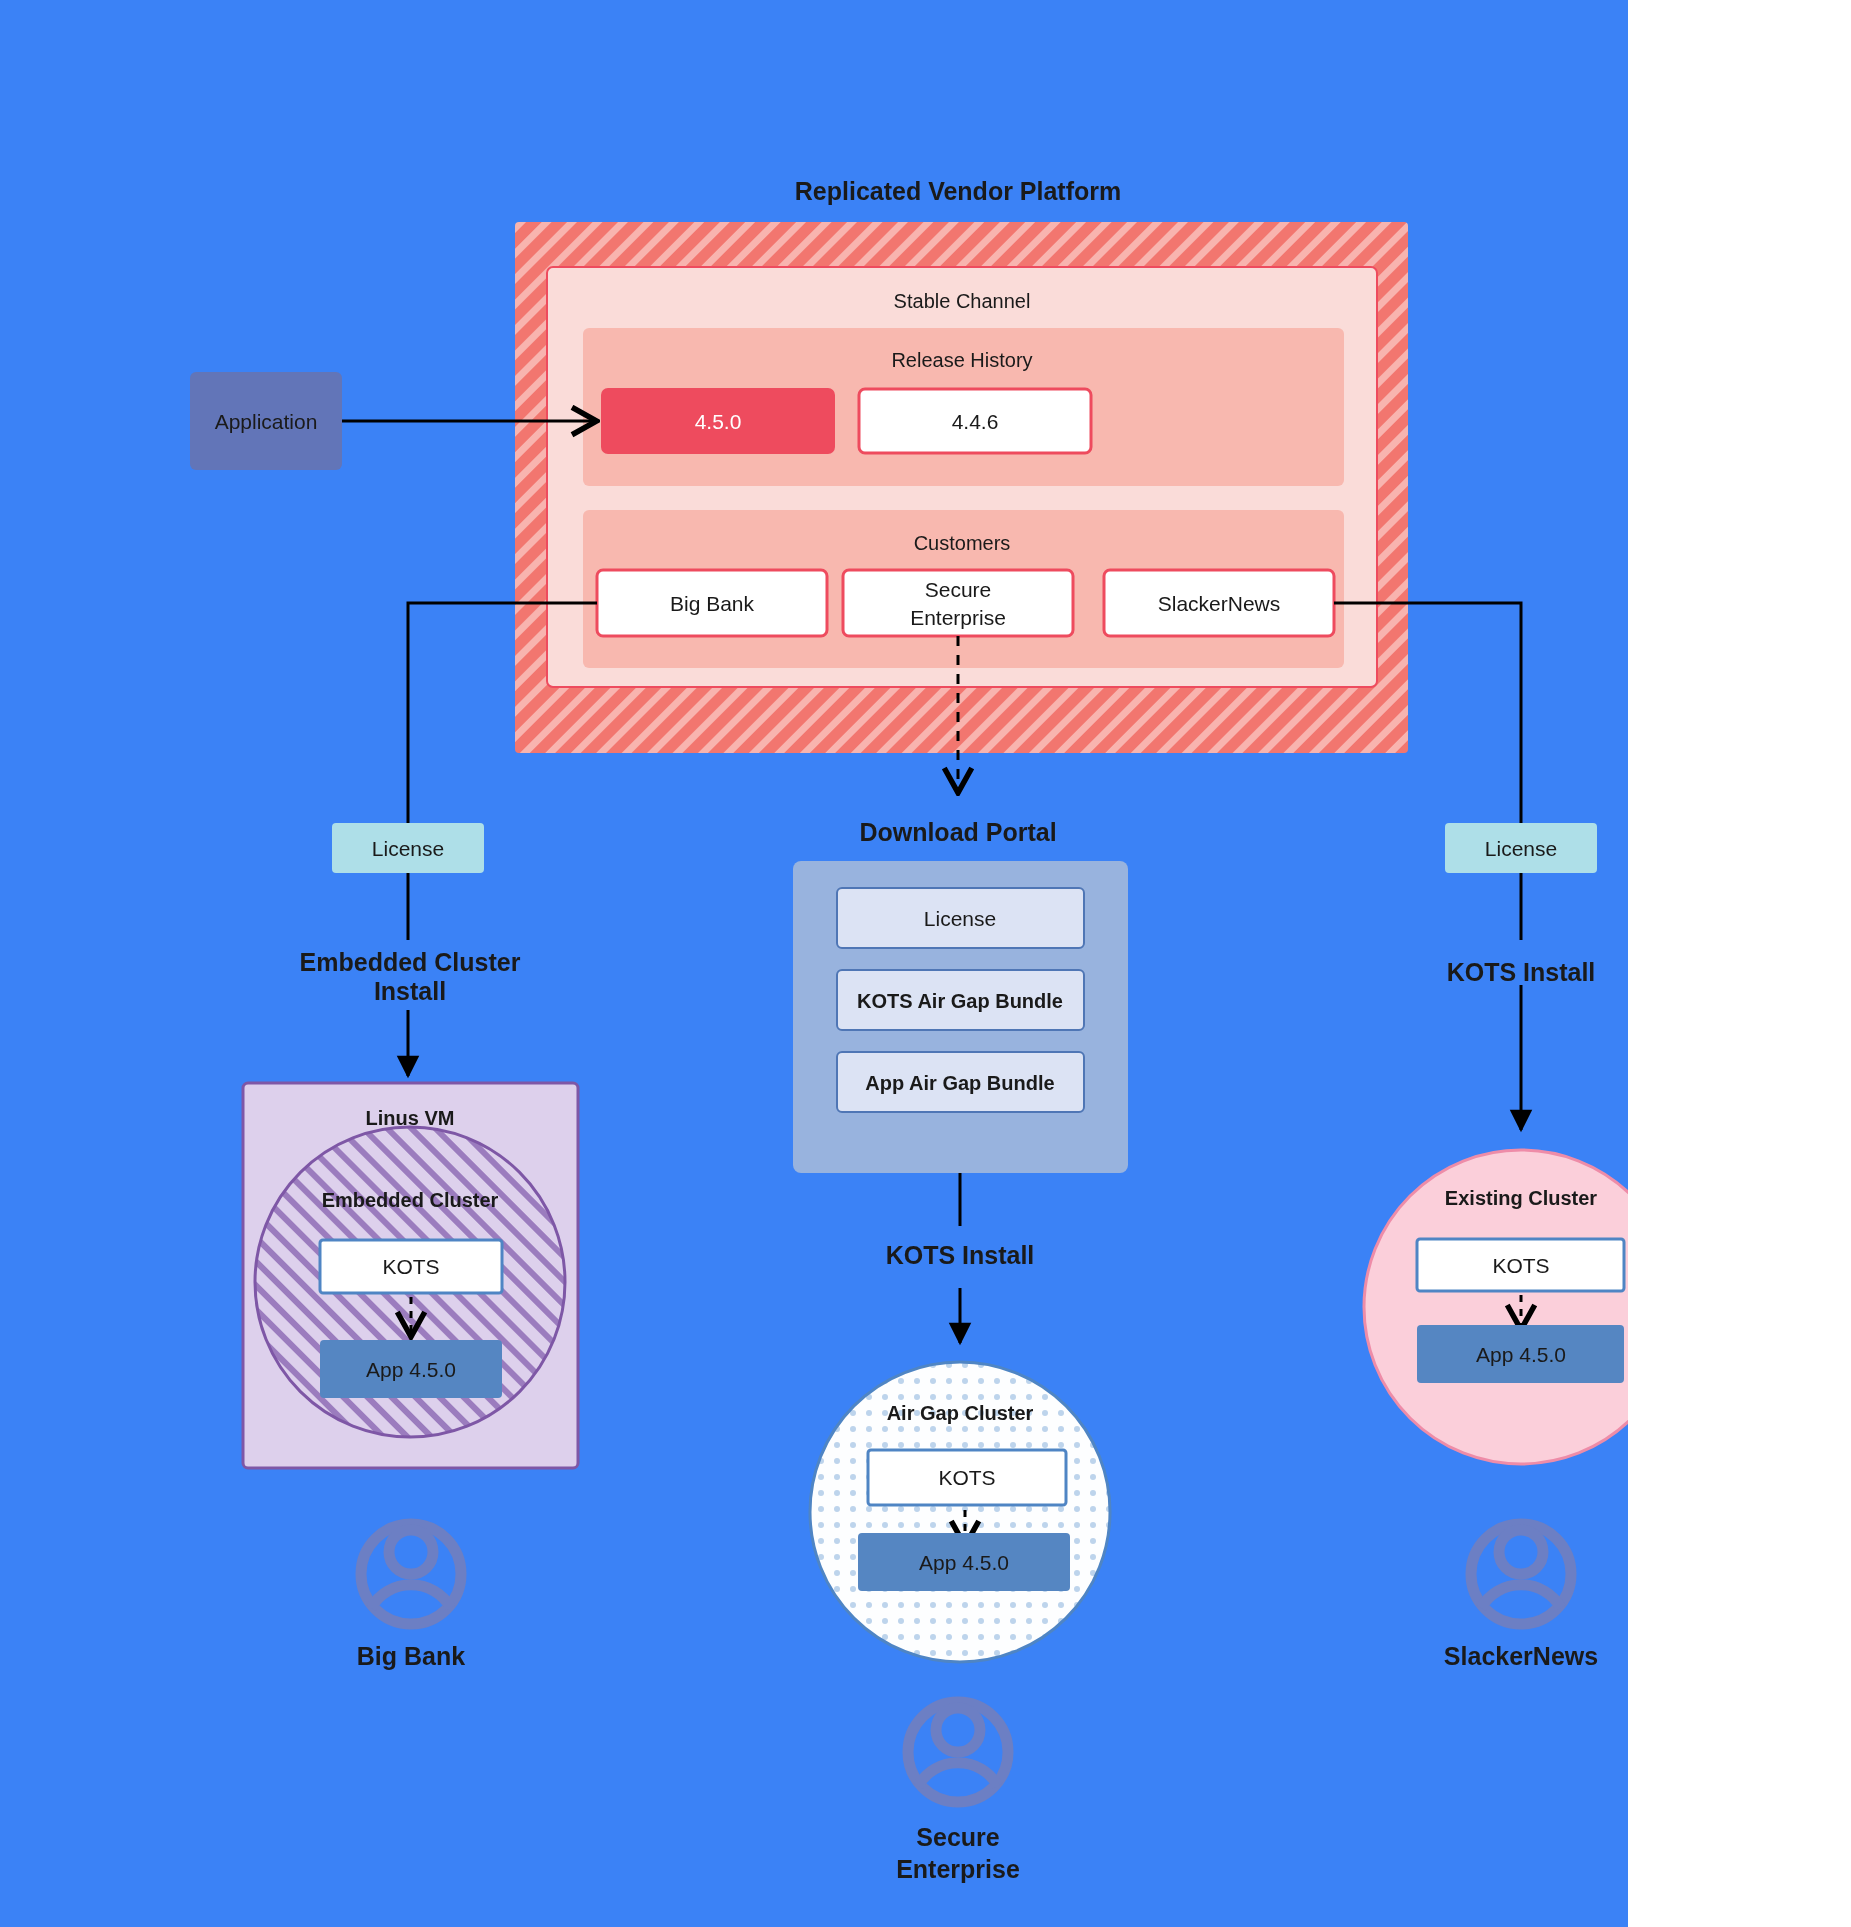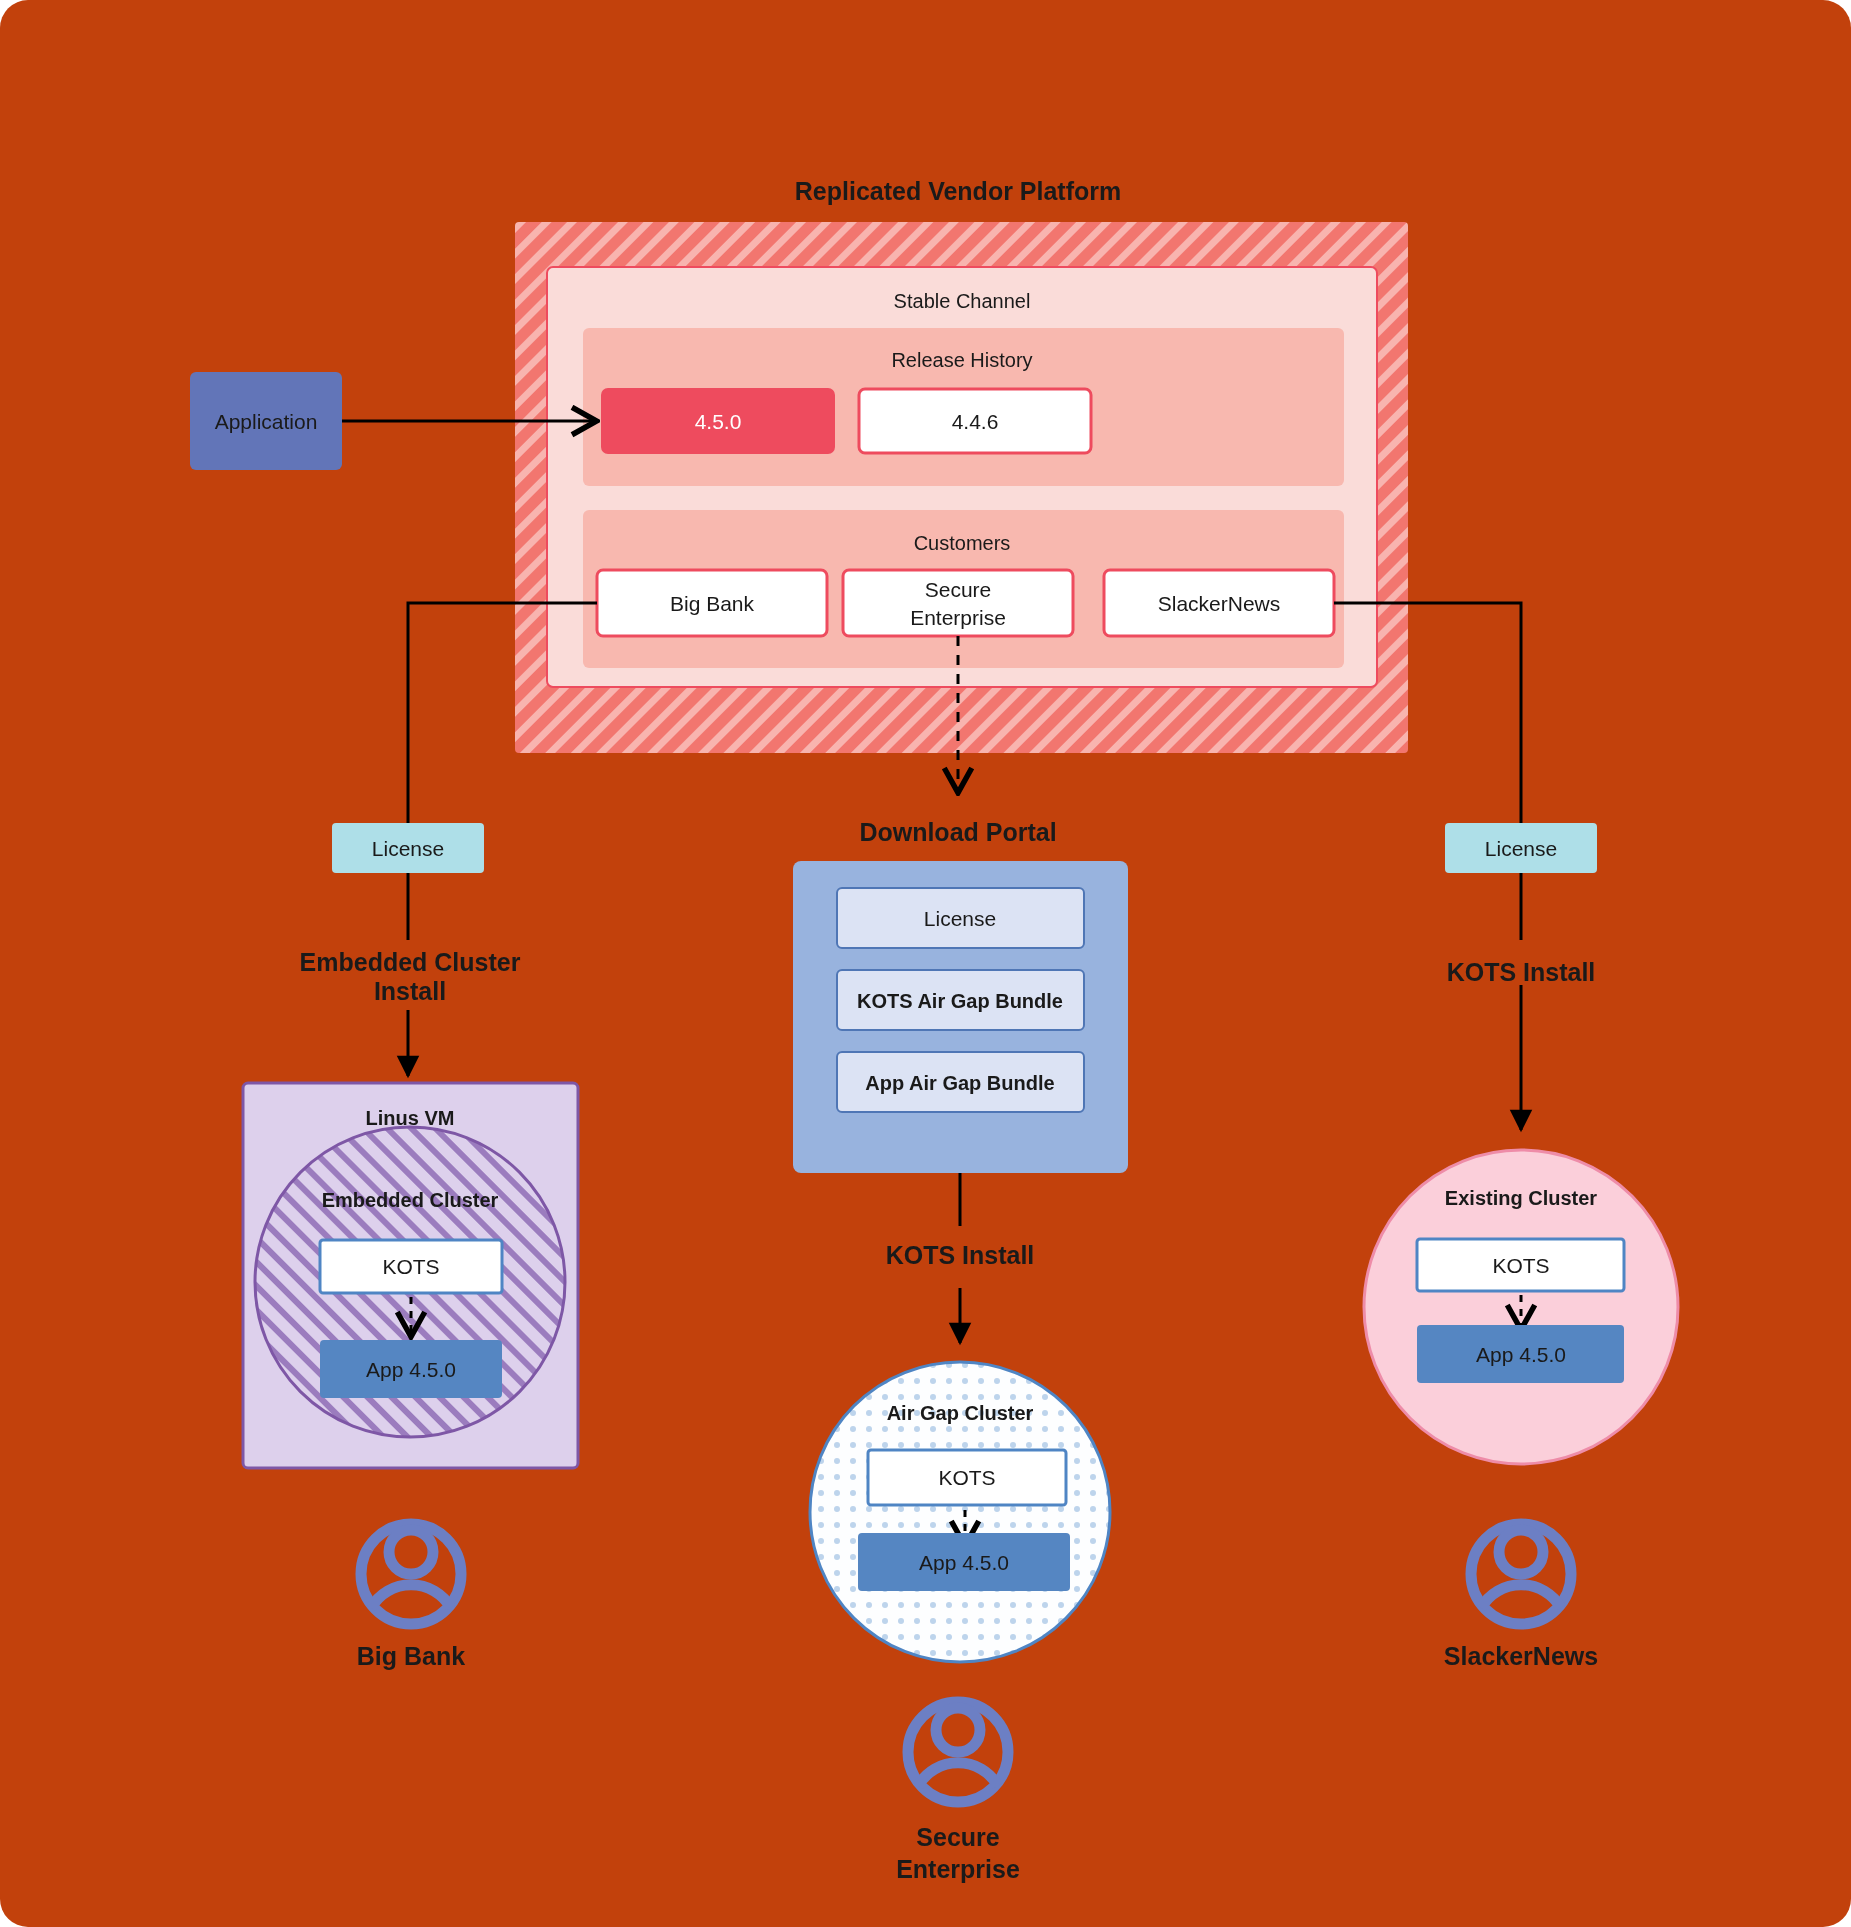--- a/index.html
+++ b/index.html
@@ -1,17 +1,17 @@
 <!DOCTYPE html>
 <html><head>
 <meta charset="utf-8">
 <style>
   html,body{margin:0;padding:0;background:#ffffff;}
   body{font-family:"Liberation Sans","DejaVu Sans",sans-serif;}
-  #stage{position:relative;width:1851px;height:1927px;background:#c2410c;overflow:hidden;border-radius:28px;}
+  #stage{position:relative;width:1628px;height:1927px;background:#3b82f6;overflow:hidden;}
   svg.diagram{position:absolute;left:0;top:0;width:1851px;height:1927px;}
   text{font-family:"Liberation Sans","DejaVu Sans",sans-serif;fill:#1a1a1a;}
   .t-title{font-size:25px;font-weight:700;}
   .t-section{font-size:20px;font-weight:400;}
   .t-box{font-size:21px;font-weight:400;}
   .t-boxw{font-size:21px;font-weight:400;fill:#ffffff;}
   .t-edge{font-size:25px;font-weight:700;}
   .t-person{font-size:25px;font-weight:700;}
   .t-small{font-size:20px;font-weight:700;}
   .t-lbl{font-size:21px;font-weight:400;}

